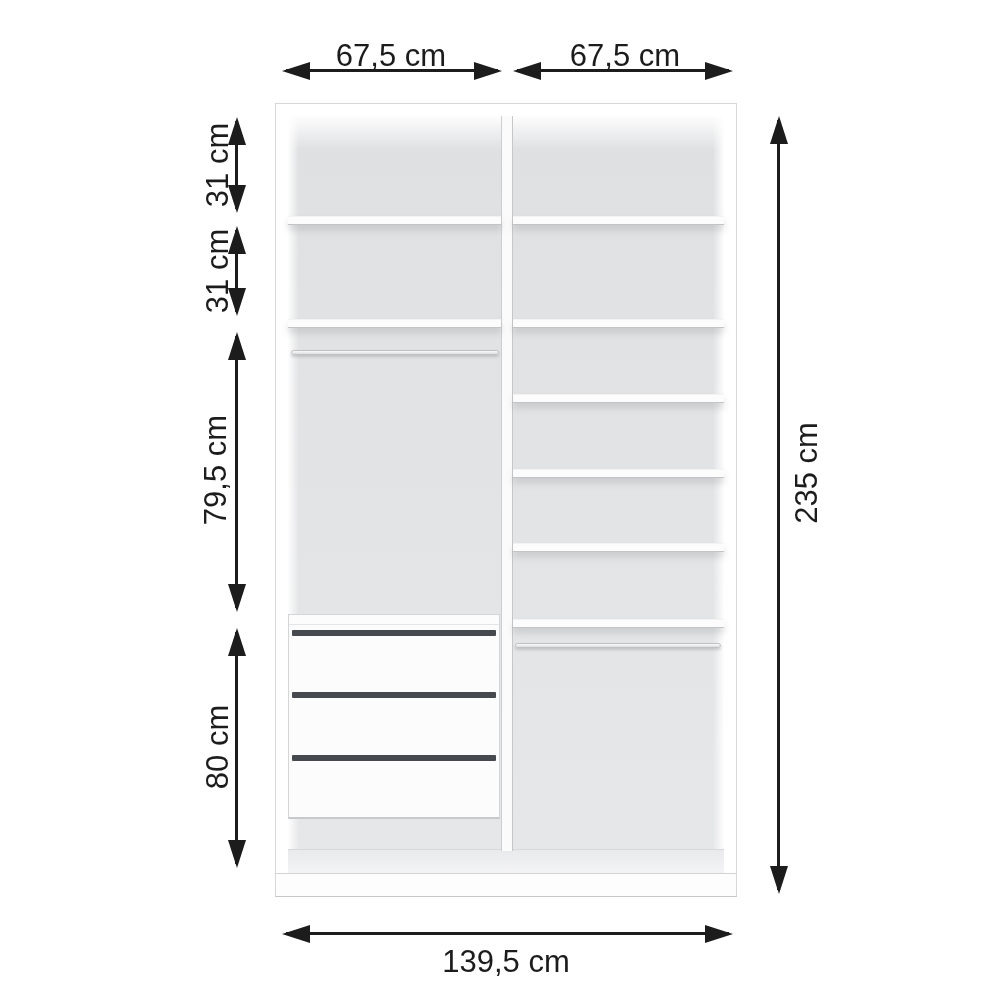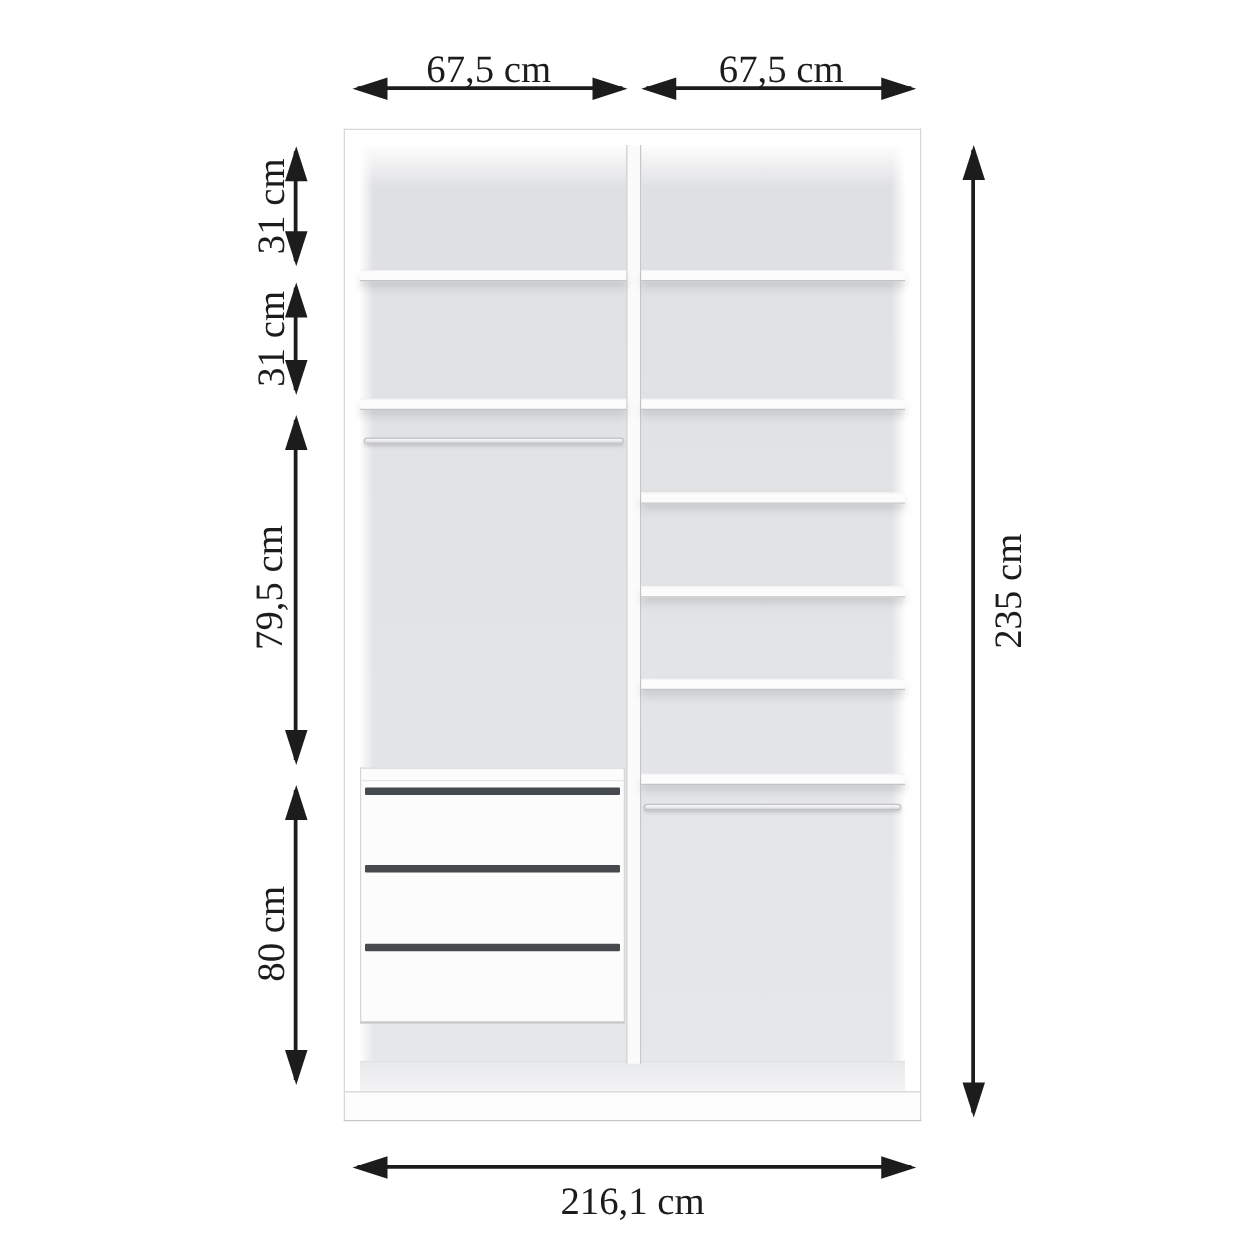--- a/index.html
+++ b/index.html
@@ -1,18 +1,18 @@
 <!DOCTYPE html>
 <html><head>
 <meta charset="utf-8">
 <style>
   html,body{margin:0;padding:0;background:#ffffff;}
   .stage{
     position:relative;width:1000px;height:1000px;background:#fff;overflow:hidden;
-    font-family:Liberation Serif, serif;
+    font-family:Liberation Sans, sans-serif;
     --dim:#1c1c1c; --cabinet:#ffffff; --interior:#e2e3e5; --edge:#c9cacc; --drawer-gap:#46494e;
   }
 
   
   .cabinet{position:absolute;left:275px;top:103px;width:462px;height:794px;
            background:var(--cabinet);border:1px solid #d6d7d9;box-sizing:border-box;
            border-bottom:2px solid #c6c7c9;}
   .interior{position:absolute;left:12px;top:12px;width:436px;height:733px;
             background:linear-gradient(180deg,#dfe0e2 0%,#e3e4e6 55%,#e6e7e9 100%);}
   .ceiling-shade{position:absolute;left:12px;top:12px;width:436px;height:34px;
@@ -136,14 +136,14 @@
     <i class="ha-r"></i>
   </div>
 
   <div class="dim-label" style="left:391px;top:55px;">67,5 cm</div>
   <div class="dim-label" style="left:625px;top:55px;">67,5 cm</div>
   <div class="dim-label v" style="left:217px;top:165px;">31 cm</div>
   <div class="dim-label v" style="left:217px;top:271px;">31 cm</div>
   <div class="dim-label v" style="left:215px;top:470px;">79,5 cm</div>
   <div class="dim-label v" style="left:217px;top:747px;">80 cm</div>
   <div class="dim-label v" style="left:806px;top:473px;">235 cm</div>
-  <div class="dim-label" style="left:506px;top:961px;">216,1 cm</div>
+  <div class="dim-label" style="left:506px;top:961px;">139,5 cm</div>
 </div>
 
 </body></html>

